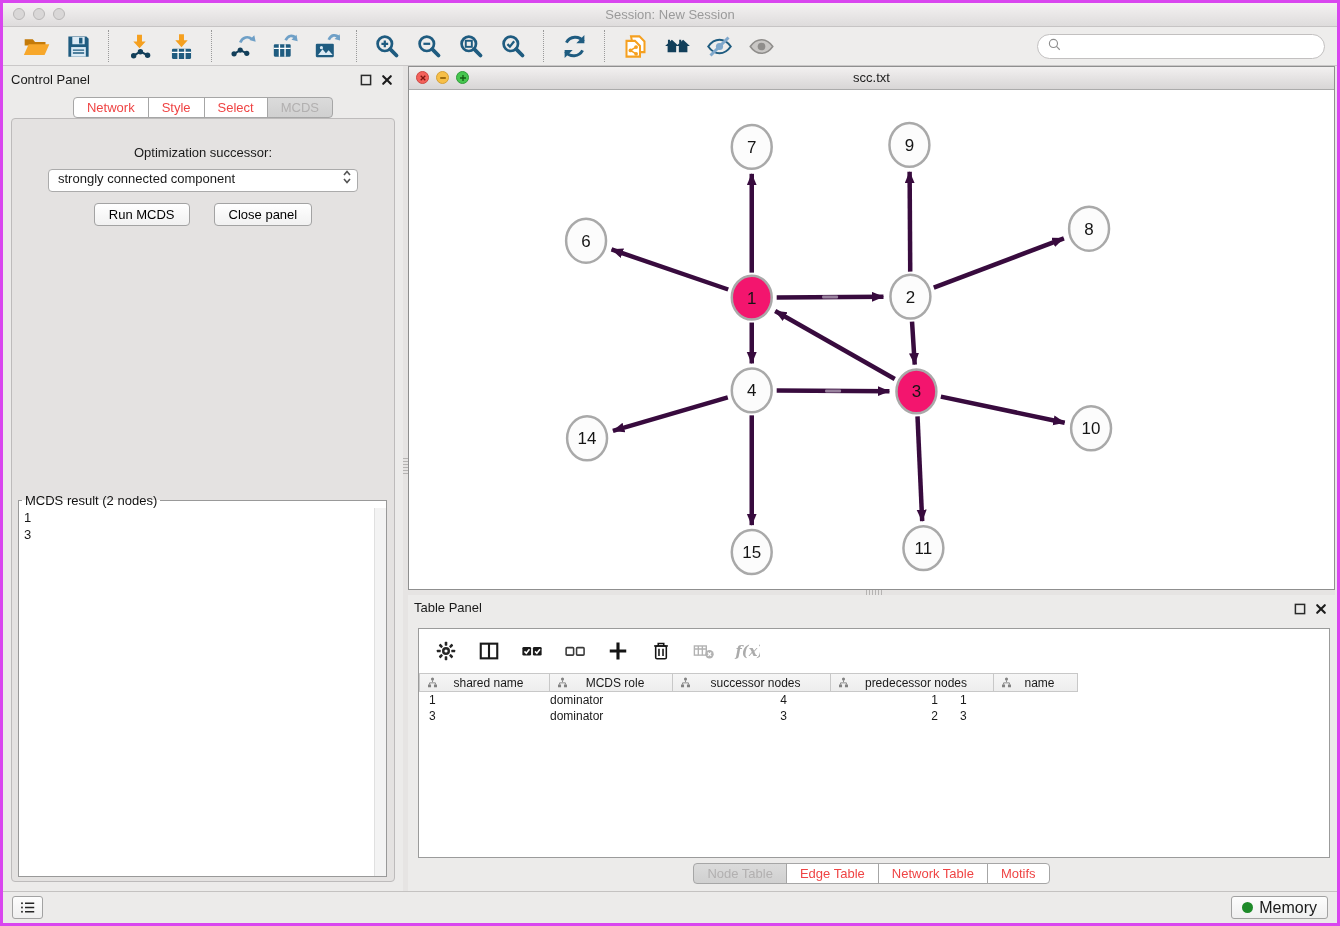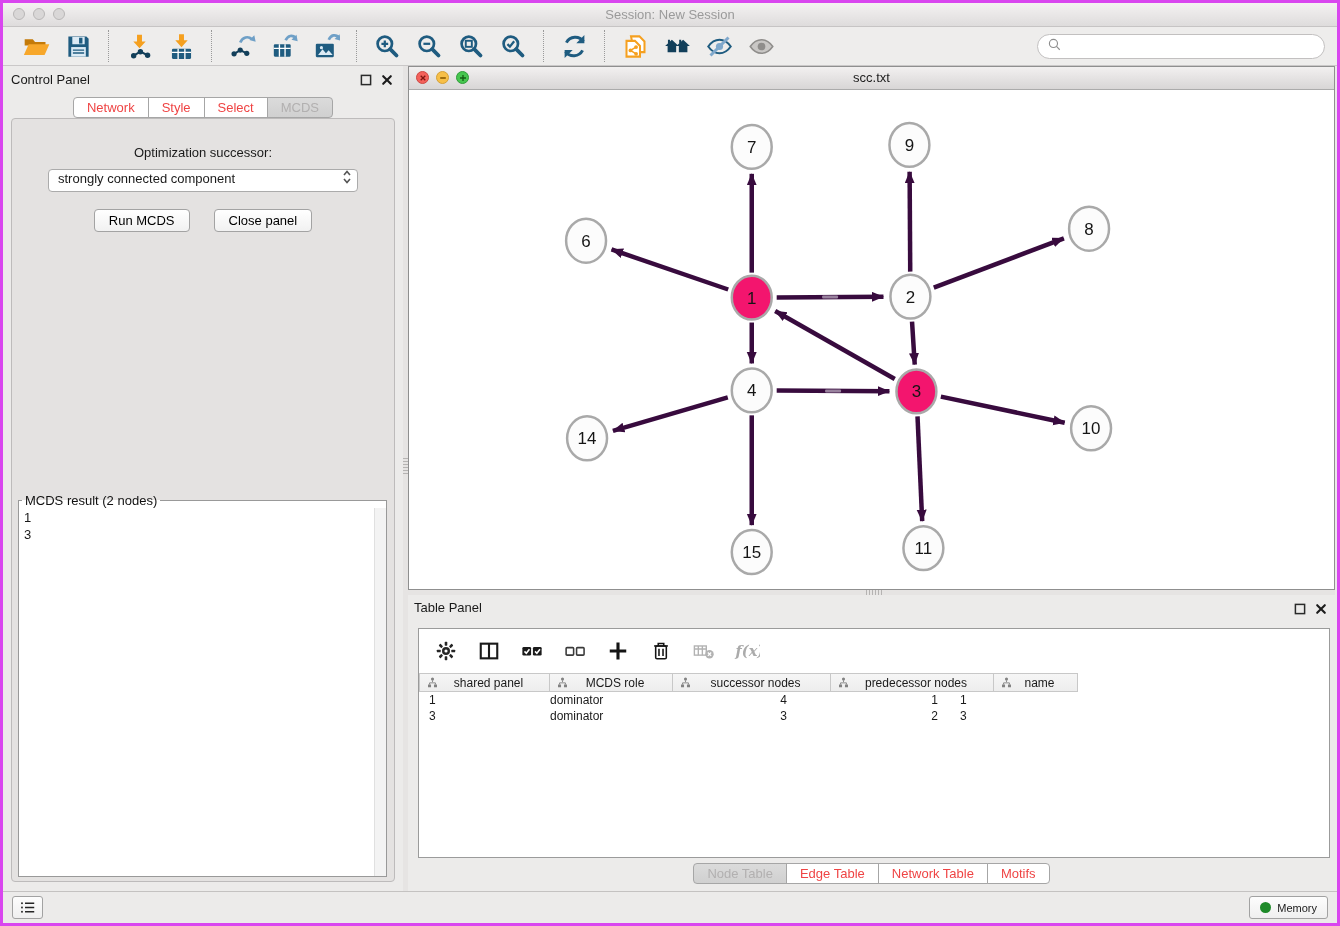--- a/index.html
+++ b/index.html
@@ -34,21 +34,21 @@
   .tab:first-child{border-radius:4px 0 0 4px;margin-left:0;}
   .tab:last-child{border-radius:0 4px 4px 0;}
   .tab.active{background:linear-gradient(#dbdbdb,#d0d0d0);color:#b2b0b0;}
   .cp-box{position:absolute;left:8px;right:8px;top:52px;bottom:10px;background:#e4e2e1;
     border:1px solid #bdbbbb;border-radius:4px;}
   .opt-label{padding-top:26px;text-align:center;font-size:13px;}
   .select{width:310px;height:23px;background:#fff;border:1px solid #ababab;border-radius:4px;
     display:flex;align-items:center;margin:9px auto 0;padding:0 5px 4px 9px;font-size:13px;box-sizing:border-box;}
   .select .val{flex:1;}
   .select svg{width:10px;height:16px;}
-  .btn-row{display:flex;justify-content:center;gap:24px;margin-top:17px;}
+  .btn-row{display:flex;justify-content:center;gap:24px;margin-top:11px;}
   .btn{background:linear-gradient(#ffffff,#f1f1f1);border:1px solid #a3a3a3;border-radius:4px;
     padding:3px 14px;font-size:13px;font-family:inherit;}
   fieldset.result{position:absolute;left:6px;right:7px;top:374px;bottom:4px;margin:0;padding:0;
     border:1px solid #999;background:#fff;}
   fieldset.result legend{font-size:13px;margin-left:3px;padding:0 3px;background:transparent;color:#111;}
   .result-text{position:absolute;left:0;right:12px;top:0;bottom:0;font-size:13px;line-height:17px;
     padding:1px 5px;white-space:pre;overflow:hidden;}
   .result-scroll{position:absolute;top:0;bottom:0;right:0;width:11px;background:#f3f3f3;border-left:1px solid #e0e0e0;}
   
   .v-div{position:absolute;left:400px;top:63px;width:5px;height:826px;background:#e6e4e3;}
@@ -89,21 +89,21 @@
   .tr-row{display:flex;height:16px;font-size:12px;align-items:center;}
   .td{box-sizing:border-box;overflow:hidden;white-space:nowrap;}
   .tbl-tabs{position:absolute;left:0;right:0;top:268px;display:flex;justify-content:center;}
   
   .statusbar{position:absolute;left:0;right:0;bottom:0;height:31px;background:#ecebea;border-top:1px solid #c4c2c1;}
   .sb-btn{position:absolute;left:9px;top:4px;width:31px;height:23px;display:flex;align-items:center;justify-content:center;
     background:linear-gradient(#fdfdfd,#efefef);border:1px solid #a2a2a2;border-radius:3px;box-sizing:border-box;}
   .sb-btn svg{width:17px;height:17px;}
   .mem-btn{position:absolute;right:9px;top:4px;height:23px;display:flex;align-items:center;gap:6px;
     background:linear-gradient(#fdfdfd,#efefef);border:1px solid #a2a2a2;border-radius:3px;
-    padding:0 10px;font-size:11px;box-sizing:border-box;}
+    padding:0 10px;font-size:16px;box-sizing:border-box;}
   .mem-dot{width:11px;height:11px;border-radius:50%;}
 </style>
 </head>
 <body>
 
 <div id="window">
 
   <div class="titlebar">
     <div class="traffic">
       <span class="dot"></span>
@@ -497,21 +497,21 @@
       <div class="tbl-head" id="tbl-head">
           <div class="th-cell" style="width: 131px;">
             <span class="ticon">
               <svg viewBox="0 0 12 12">
                 <circle cx="6" cy="2.3" r="1.7" fill="#828282"></circle>
                 <path d="M6 3.8v1.8M2.8 8.2V6.4h6.4v1.8" stroke="#828282" fill="none" stroke-width="1"></path>
                 <rect x="1.1" y="8.2" width="3.3" height="3" fill="#828282"></rect>
                 <rect x="7.6" y="8.2" width="3.3" height="3" fill="#828282"></rect>
               </svg>
             </span>
-            <span class="lbl">shared panel</span>
+            <span class="lbl">shared name</span>
           </div>
           <div class="th-cell" style="width: 123px;">
             <span class="ticon">
               <svg viewBox="0 0 12 12">
                 <circle cx="6" cy="2.3" r="1.7" fill="#828282"></circle>
                 <path d="M6 3.8v1.8M2.8 8.2V6.4h6.4v1.8" stroke="#828282" fill="none" stroke-width="1"></path>
                 <rect x="1.1" y="8.2" width="3.3" height="3" fill="#828282"></rect>
                 <rect x="7.6" y="8.2" width="3.3" height="3" fill="#828282"></rect>
               </svg>
             </span>

